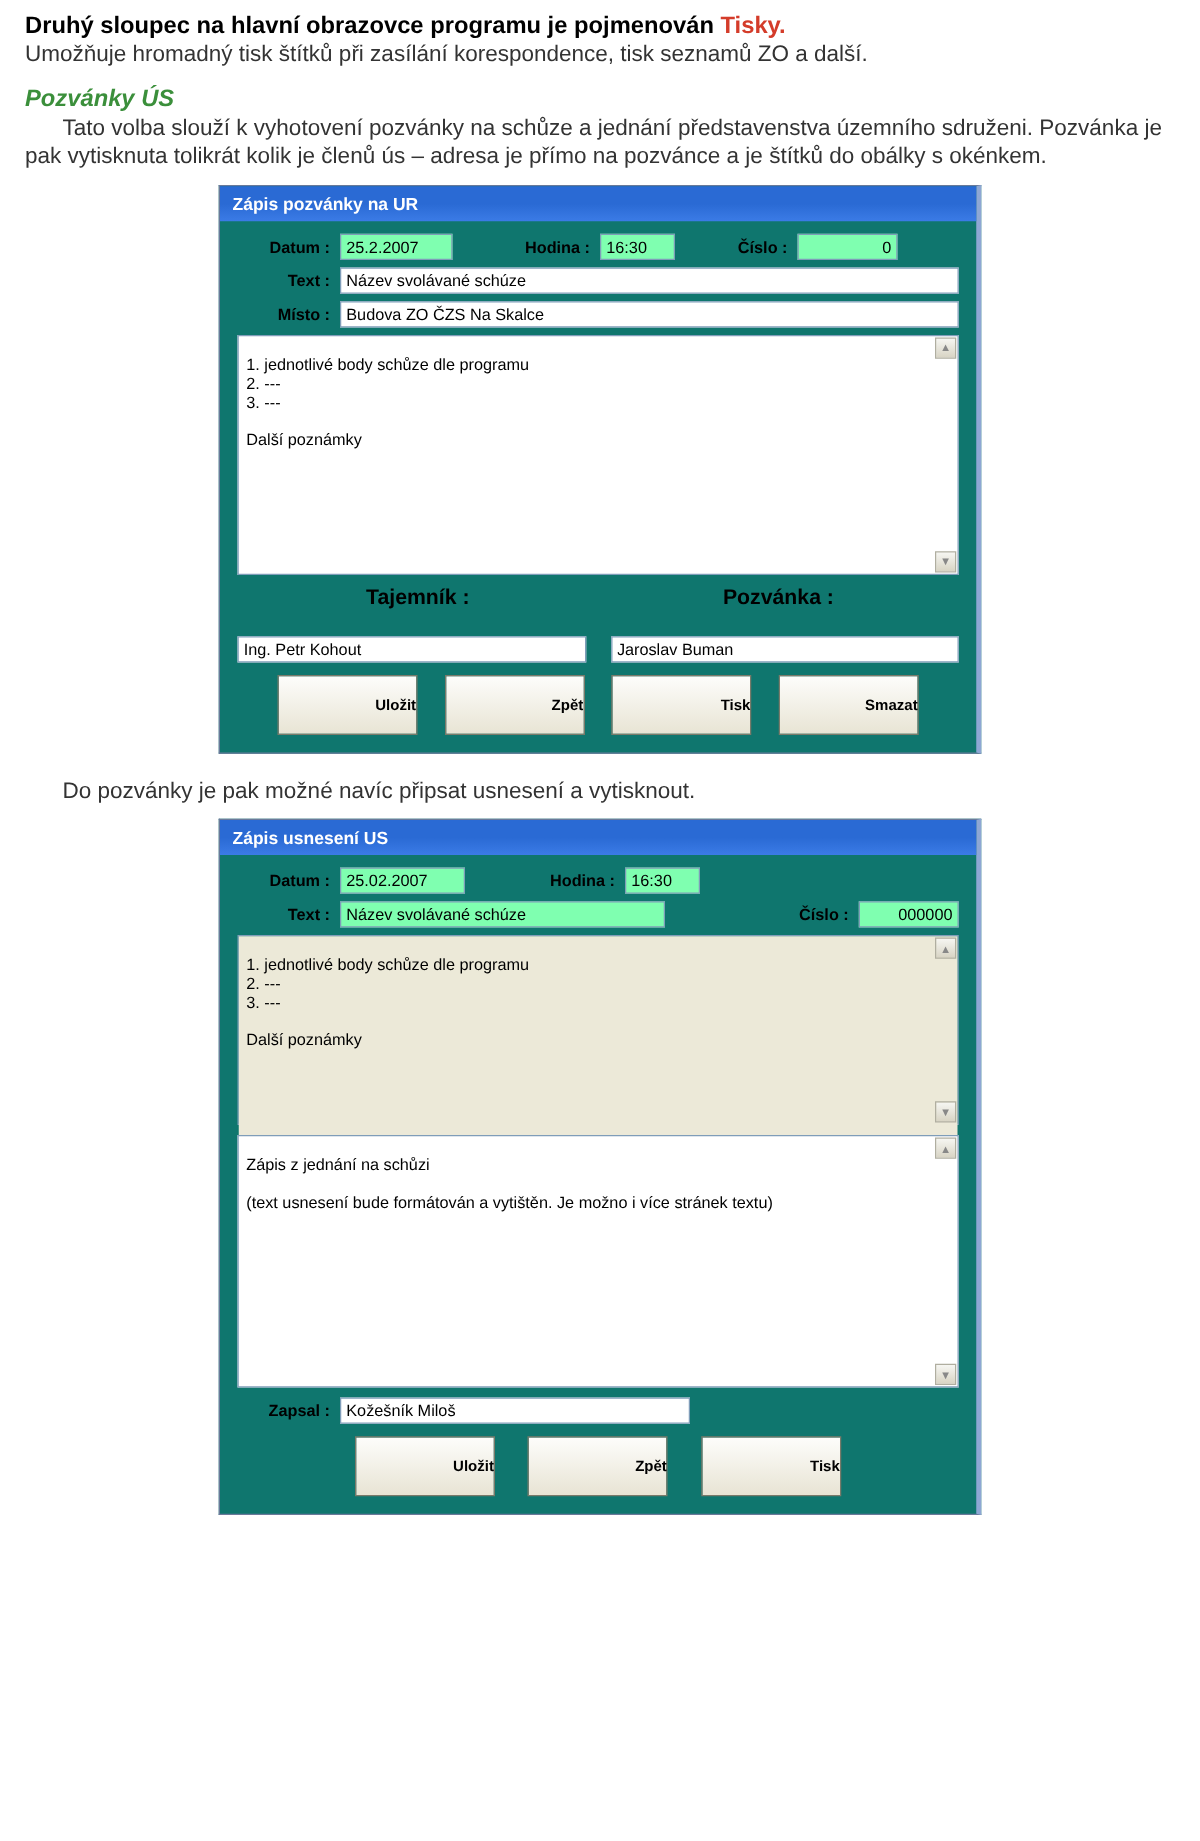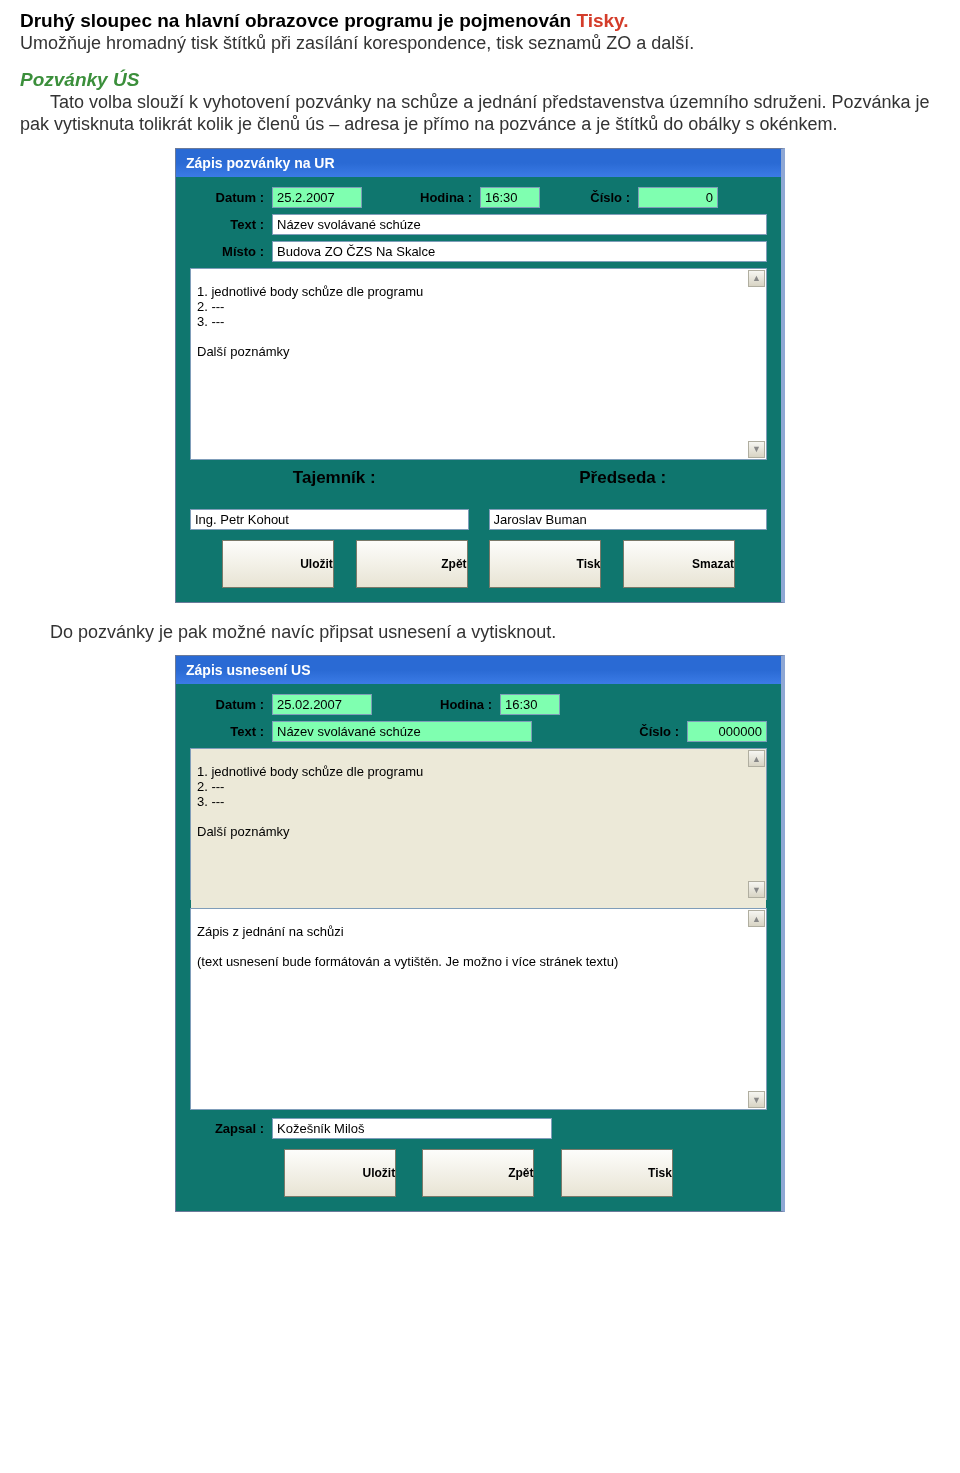--- a/index.html
+++ b/index.html
@@ -187,21 +187,21 @@
 Další poznámky</div>
         <div class="scroll-btn scroll-up">▲</div>
         <div class="scroll-btn scroll-dn">▼</div>
       </div>
 
       <div class="sig-row">
         <div class="sig-col">
           <div class="sig-lbl">Tajemník :</div>
         </div>
         <div class="sig-col">
-          <div class="sig-lbl">Předseda :</div>
+          <div class="sig-lbl">Pozvánka :</div>
         </div>
       </div>
       <div class="row">
         <input class="inp" style="flex: 1 1 0%;" value="Ing. Petr Kohout">
         <div style="width:20px"></div>
         <input class="inp" style="flex: 1 1 0%;" value="Jaroslav Buman">
       </div>
 
       <div class="btnrow">
         <div class="btn">Uložit</div>

